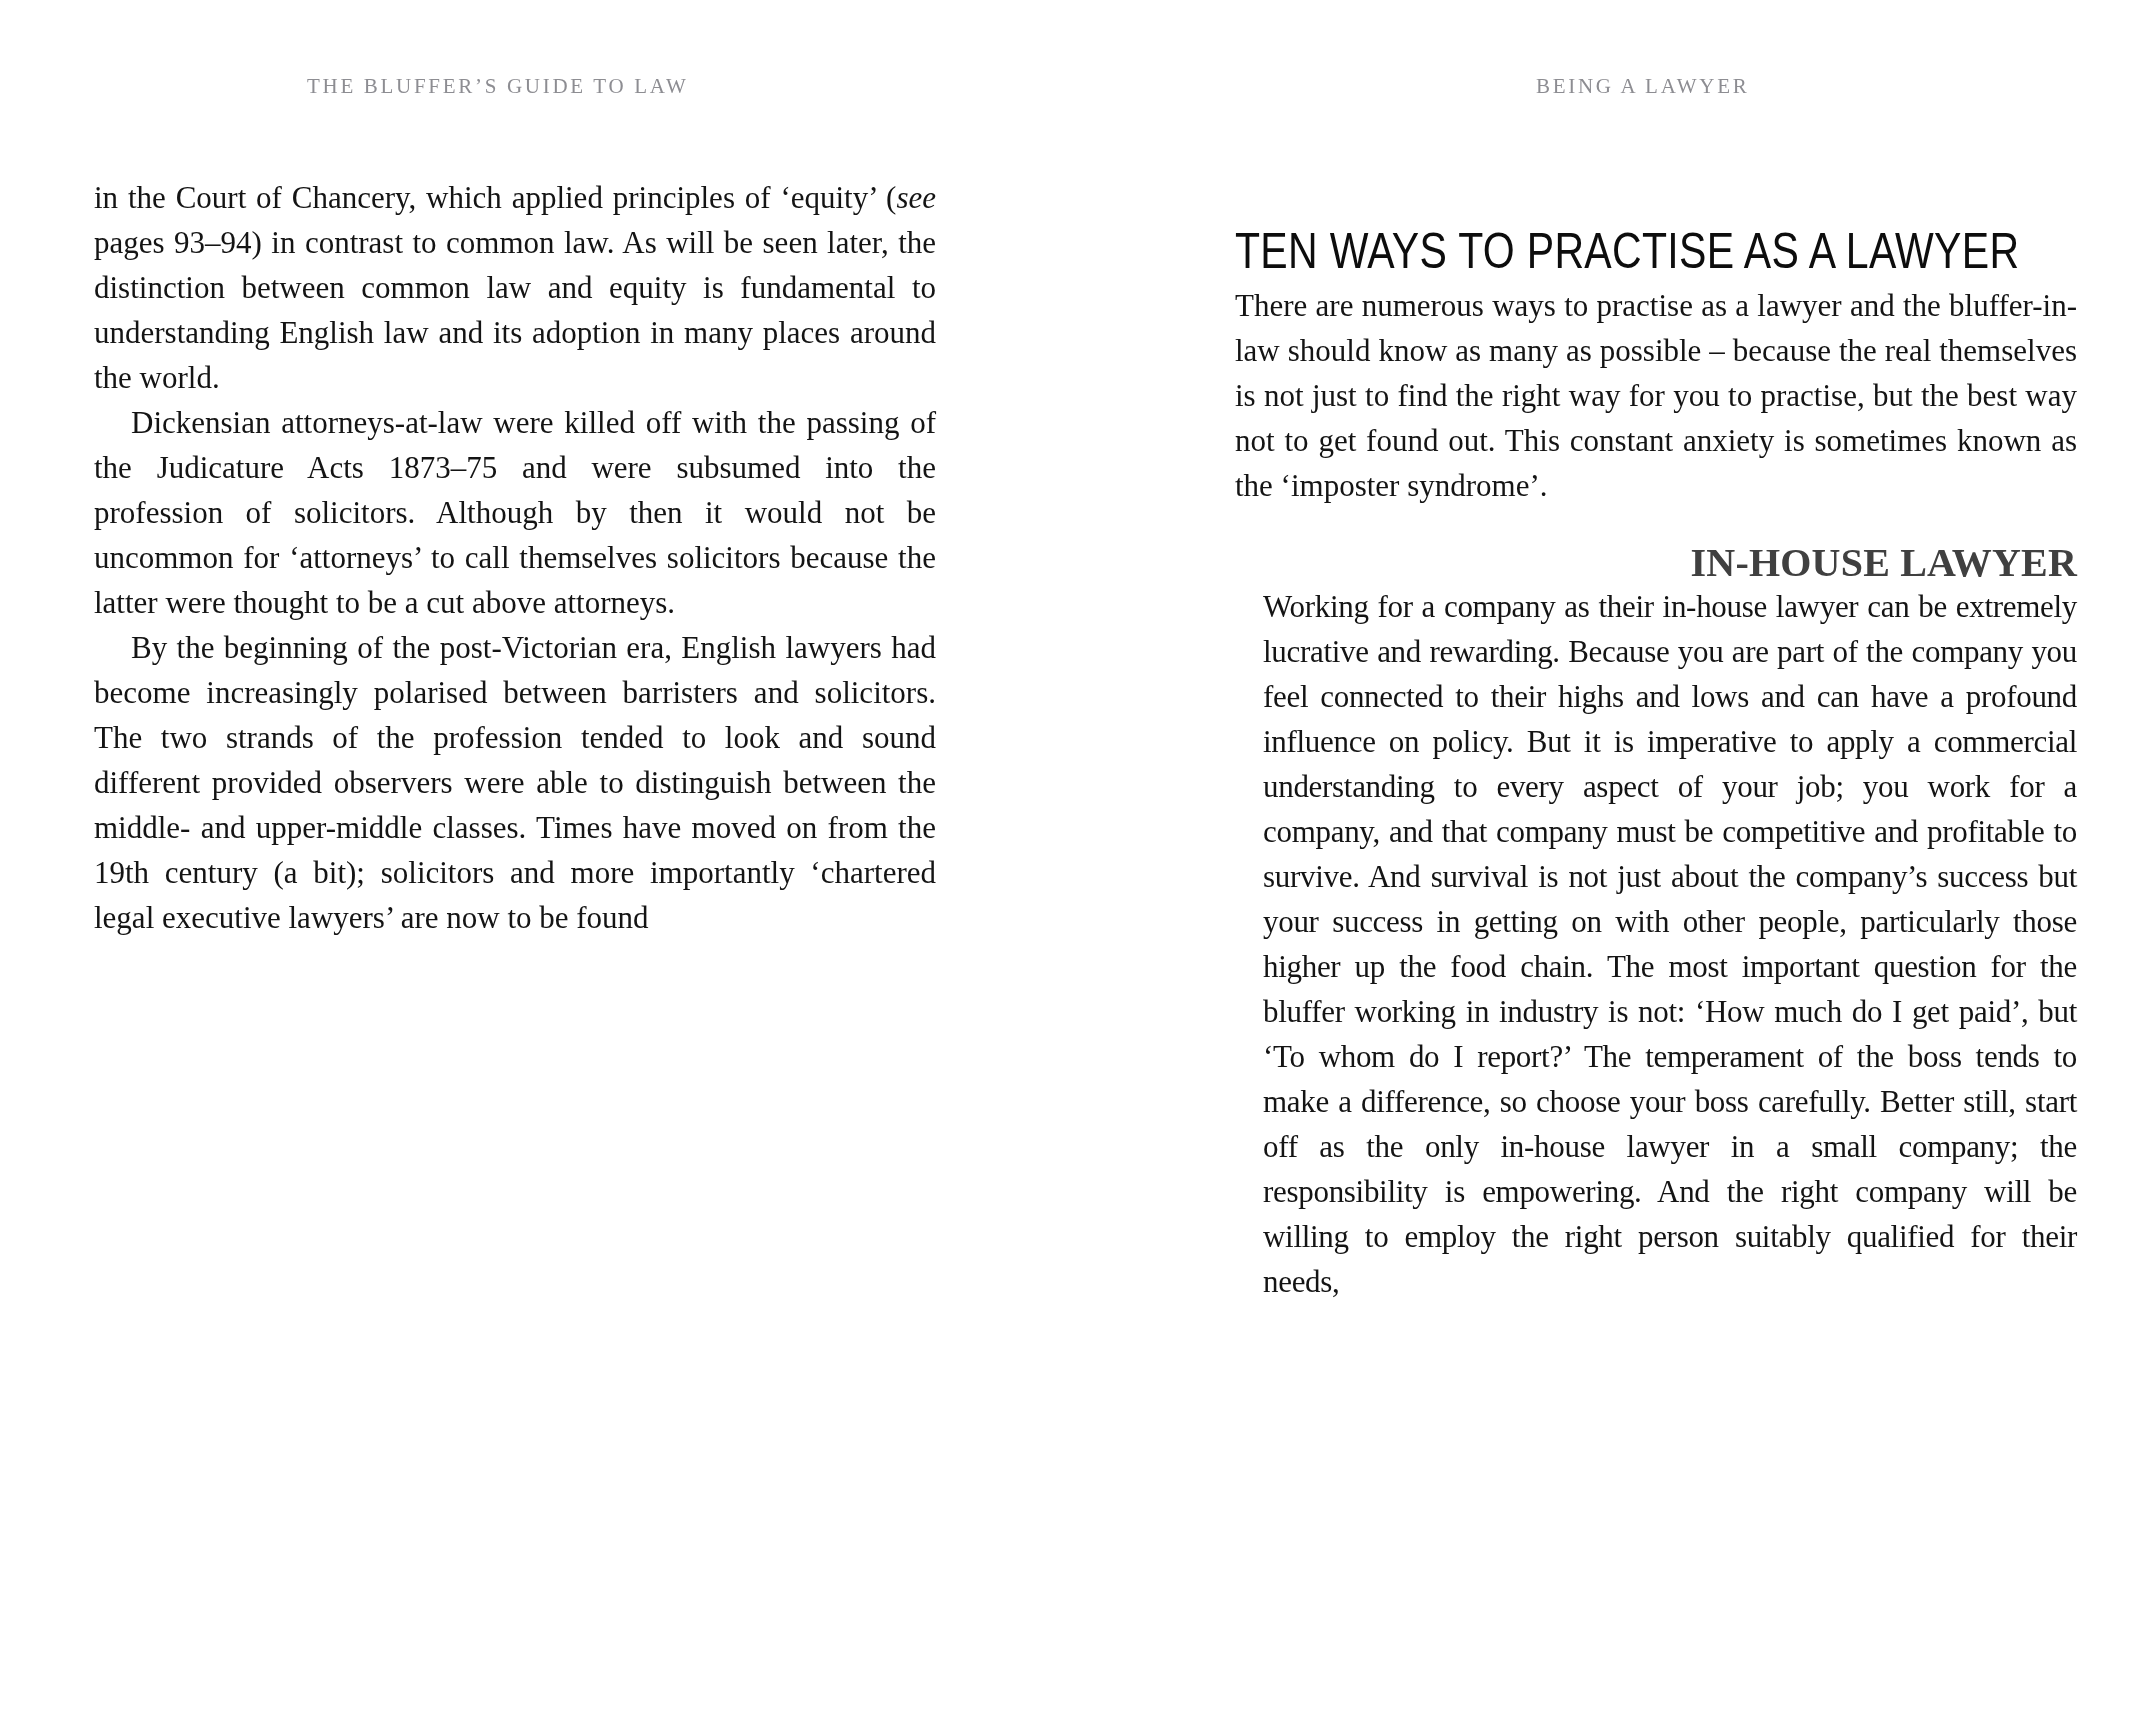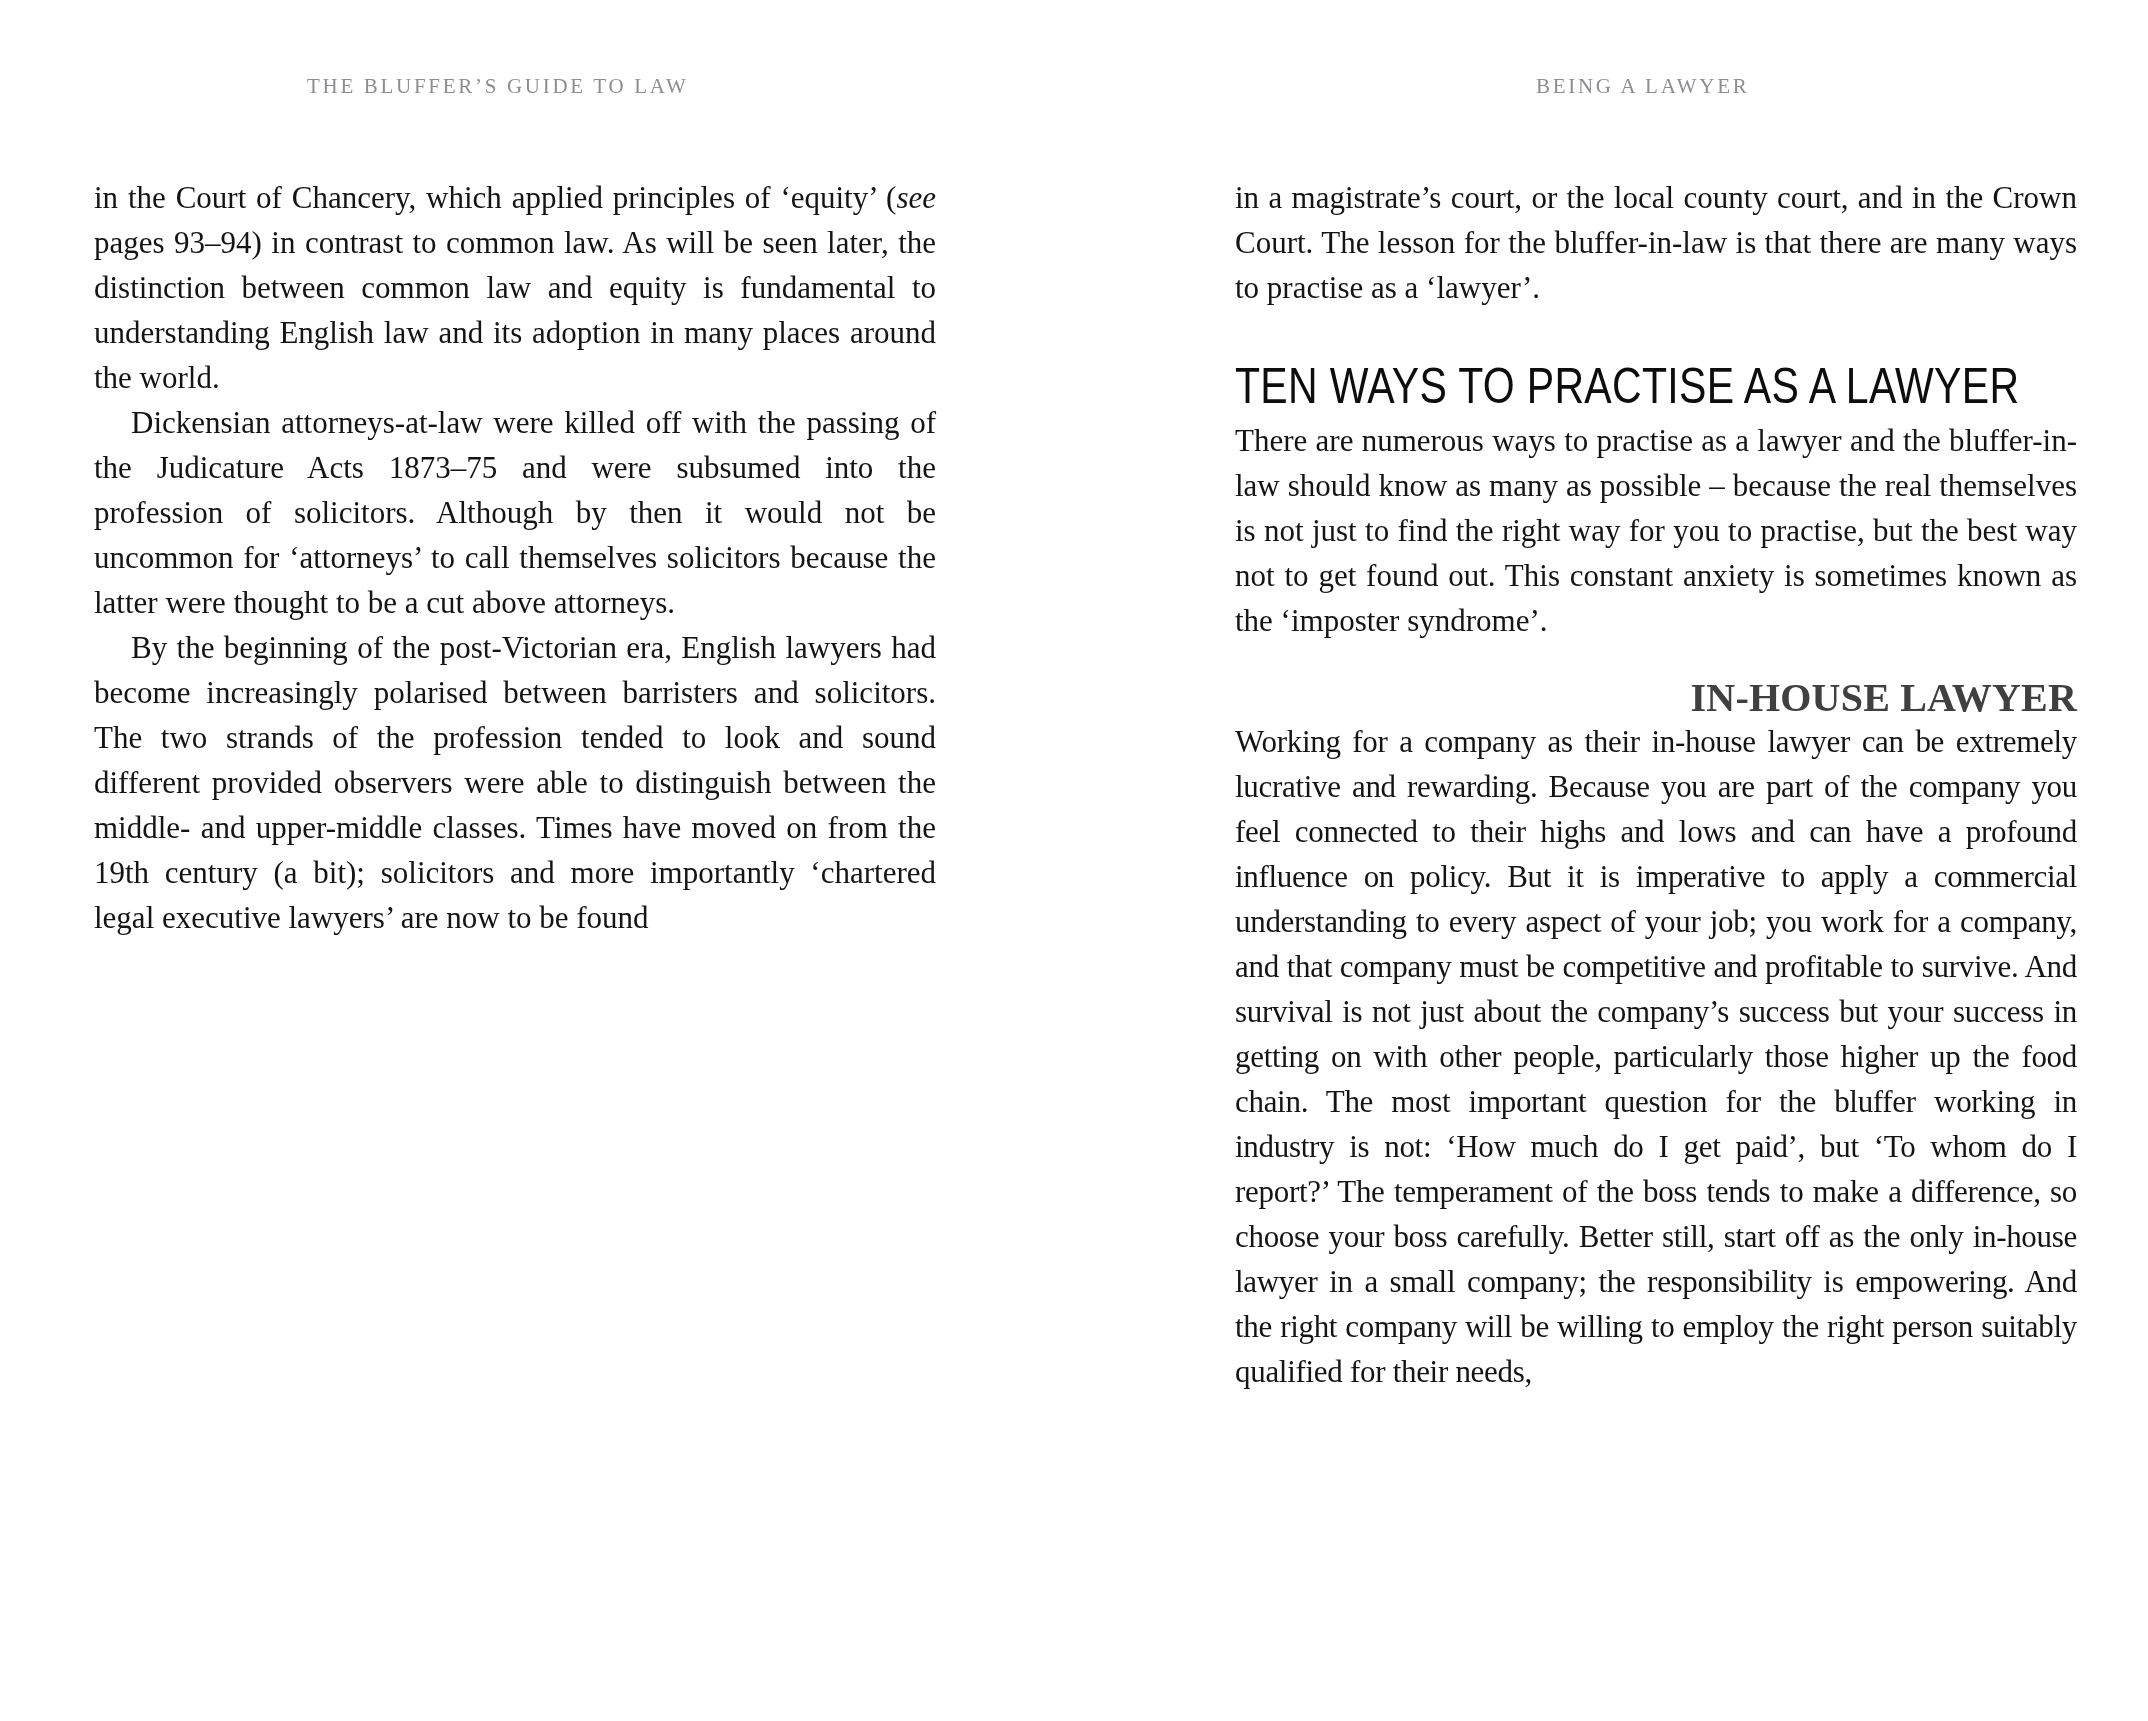--- a/index.html
+++ b/index.html
@@ -48,21 +48,21 @@
     font-size: 31px;
     line-height: 45px;
     text-align: justify;
     text-justify: inter-word;
     hyphens: none;
     color: #141414;
   }
   .body-par.indent { text-indent: 37px; }
   .body-par + .body-par { margin-top: 0; }
 
-  .tight { letter-spacing: -0.3px; }
+  .tight { letter-spacing: -0.3px; margin-left: 28px; }
 
   em.see { font-style: italic; }
 
   
   .pullquote {
     margin: 52px 0 0 0;
     border-top: 5px solid #101010;
     border-bottom: 5px solid #101010;
     padding: 35px 0 34px 0;
   }
@@ -128,21 +128,20 @@
     <p class="body-par"><span>in the Court of Chancery, which applied principles of ‘equity’ (</span><em class="see">see</em><span> pages 93–94) in contrast to common law. As will be seen later, the distinction between common law and equity is fundamental to understanding English law and its adoption in many places around the world.</span></p>
 
 
     <p class="body-par indent after-quote">Dickensian attorneys-at-law were killed off with the passing of the Judicature Acts 1873–75 and were subsumed into the profession of solicitors. Although by then it would not be uncommon for ‘attorneys’ to call themselves solicitors because the latter were thought to be a cut above attorneys.</p>
 
     <p class="body-par indent">By the beginning of the post-Victorian era, English lawyers had become increasingly polarised between barristers and solicitors. The two strands of the profession tended to look and sound different provided observers were able to distinguish between the middle- and upper-middle classes. Times have moved on from the 19th century (a bit); solicitors and more importantly ‘chartered legal executive lawyers’ are now to be found</p>
   </div>
 
   <div class="page right">
 
-    <p class="body-par">in a magistrate’s court, or the local county court, and in the Crown Court. The lesson for the bluffer-in-law is that there are many ways to practise as a ‘lawyer’.</p>
 
     <h2 class="section-heading">TEN WAYS TO PRACTISE AS A LAWYER</h2>
 
     <p class="body-par">There are numerous ways to practise as a lawyer and the bluffer-in-law should know as many as possible  – because the real themselves is not just to find the right way for you to practise, but the best way not to get found out. This constant anxiety is sometimes known as the ‘imposter syndrome’.</p>
 
     <h3 class="sub-heading">IN-HOUSE LAWYER</h3>
 
     <p class="body-par tight">Working for a company as their in-house lawyer can be extremely lucrative and rewarding. Because you are part of the company you feel connected to their highs and lows and can have a profound influence on policy. But it is imperative to apply a commercial understanding to every aspect of your job; you work for a company, and that company must be competitive and profitable to survive. And survival is not just about the company’s success but your success in getting on with other people, particularly those higher up the food chain. The most important question for the bluffer working in industry is not: ‘How much do I get paid’, but ‘To whom do I report?’ The temperament of the boss tends to make a difference, so choose your boss carefully. Better still, start off as the only in-house lawyer in a small company; the responsibility is empowering. And the right company will be willing to employ the right person suitably qualified for their needs,</p>
   </div>
 

